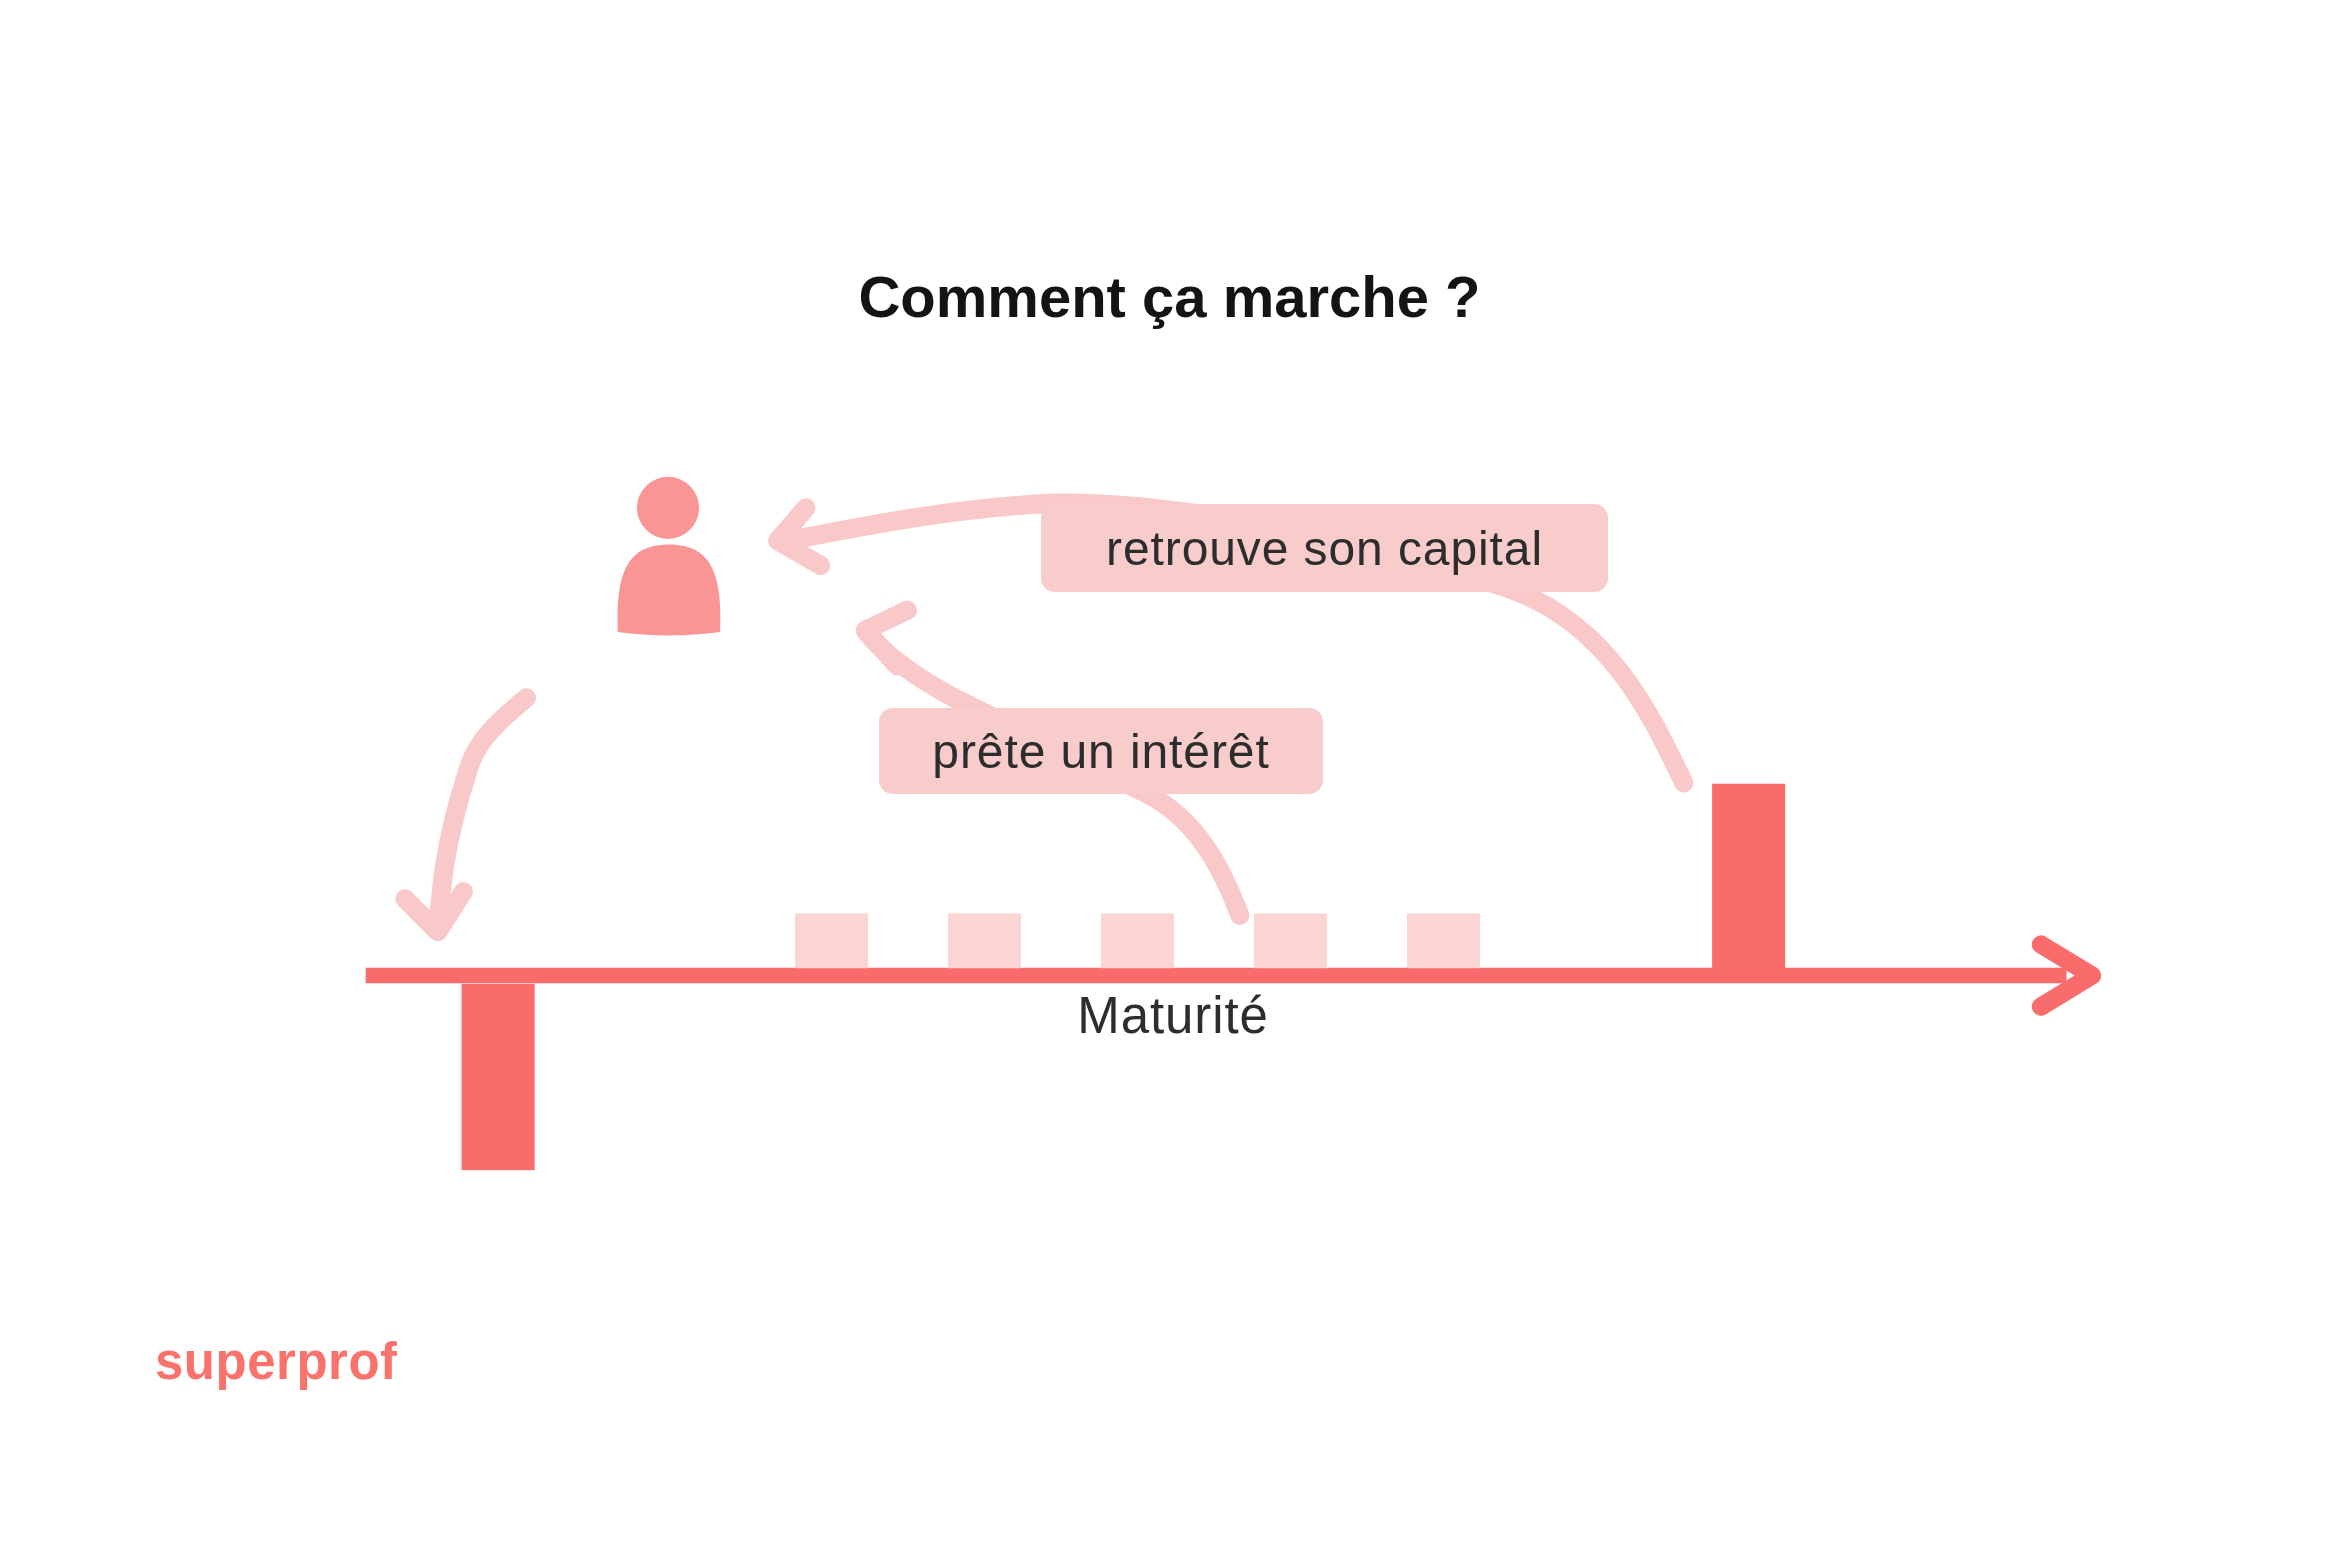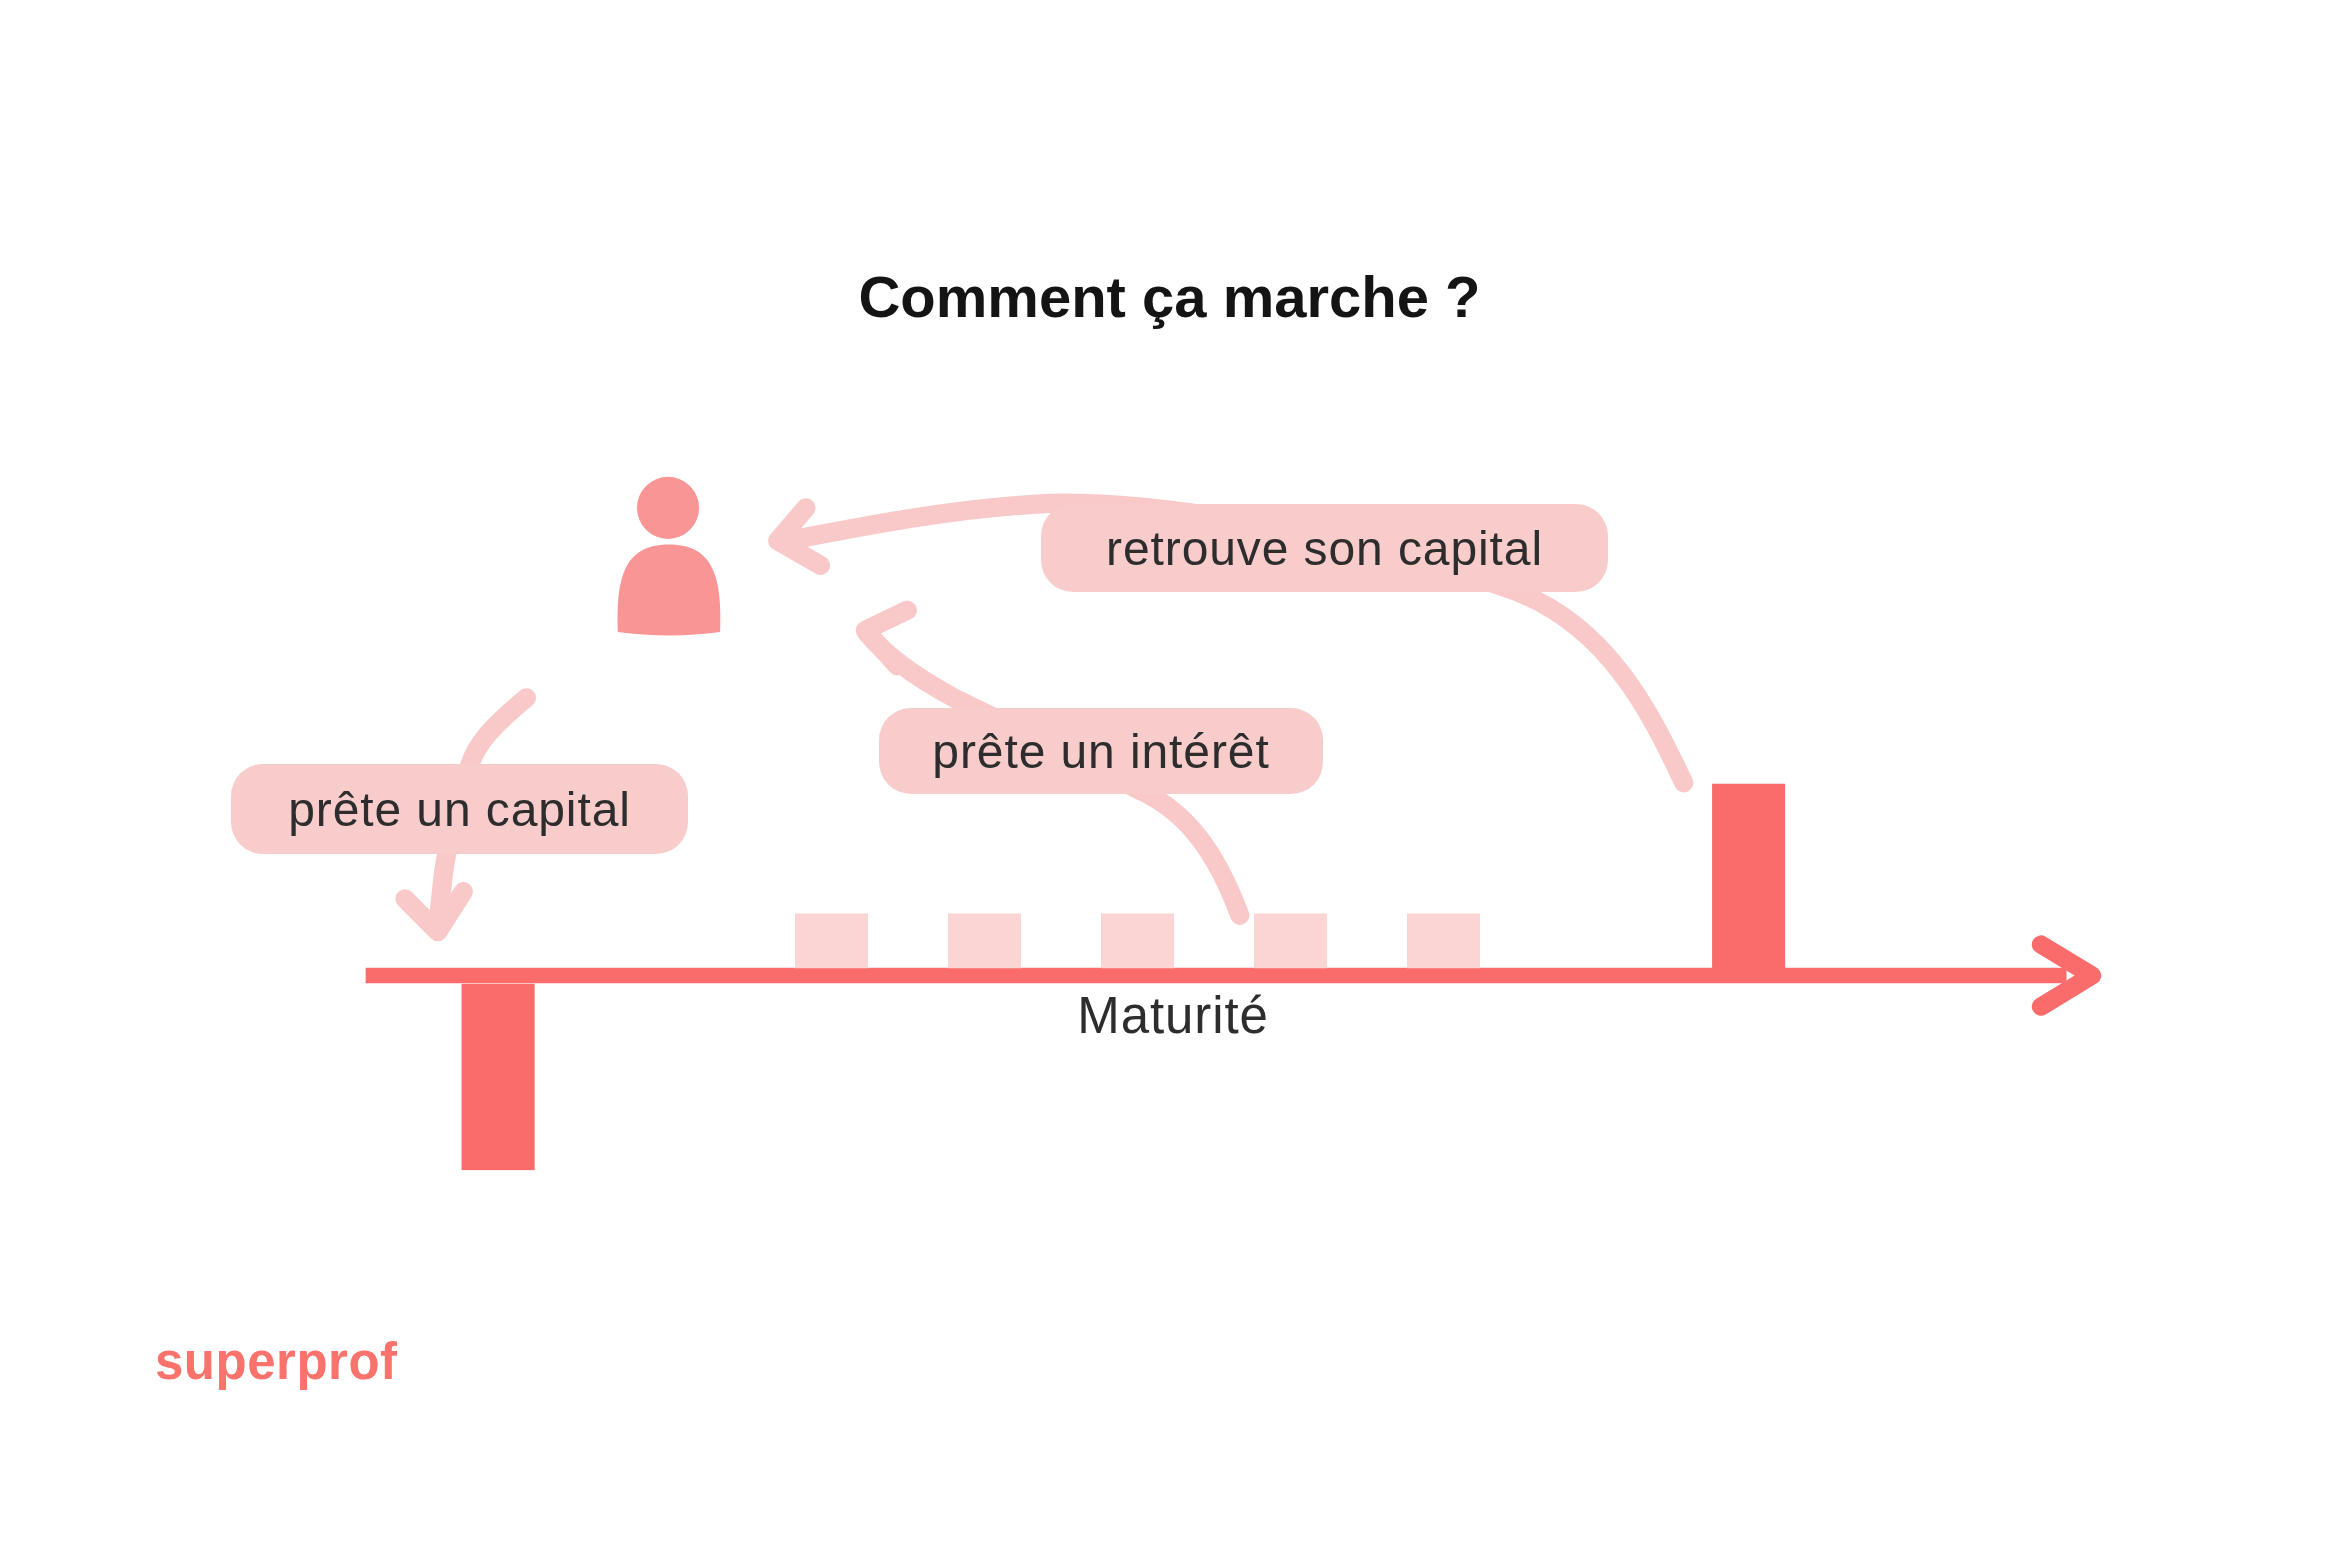--- a/index.html
+++ b/index.html
@@ -41,21 +41,21 @@
     color: var(--text-dark);
     font-weight: 300;
     letter-spacing: 0.9px;
     text-align: center;
   }
   .investor-label { left: 478px; top: 641px; width: 365px; font-size: 49px; }
   .maturity-label { left: 899px; top: 986px; width: 548px; font-size: 51px; }
   .bubble {
     position: absolute;
     background: var(--bubble-pink);
-    border-radius: 32px;
+    border-radius: 14px;
     display: flex;
     align-items: center;
     justify-content: center;
     color: var(--text-dark);
     font-weight: 300;
     letter-spacing: 0.9px;
     font-size: 48px;
   }
   .bubble-lend     { left: 231px;  top: 764px; width: 457px; height: 90px; }
   .bubble-interest { left: 879px;  top: 708px; width: 444px; height: 86px; }
@@ -111,23 +111,20 @@
 
     <g fill="var(--person-pink)">
       <circle cx="731" cy="556" r="34"></circle>
       <path d="M 676 692 C 674 634 682 596 732 596 C 782 596 790 634 788 692 C 752 697 712 697 676 692 Z"></path>
     </g>
   </svg>
 
   <div class="page-title">Comment ça marche ?</div>
 
 
-  <div class="bubble bubble-lend">
-    <span>prête un capital</span>
-  </div>
 
   <div class="bubble bubble-interest">
     <span>prête un intérêt</span>
   </div>
 
   <div class="bubble bubble-recover">
     <span>retrouve son capital</span>
   </div>
 
   <div class="soft-label maturity-label">Maturité</div>

